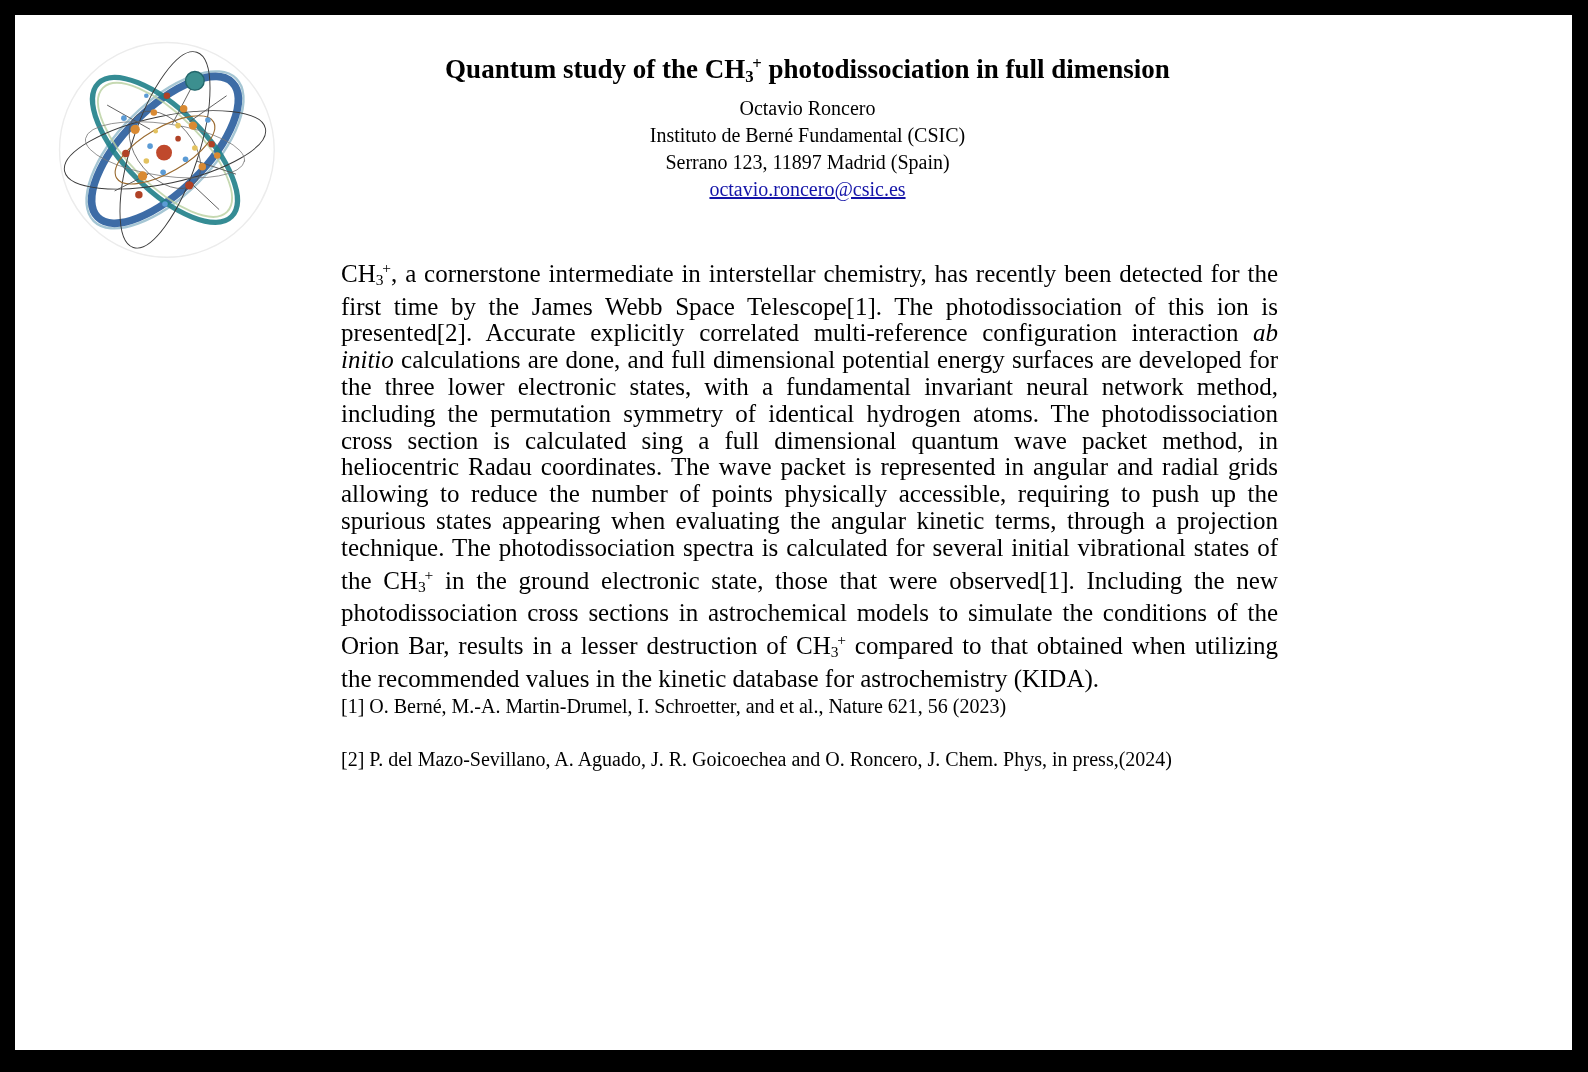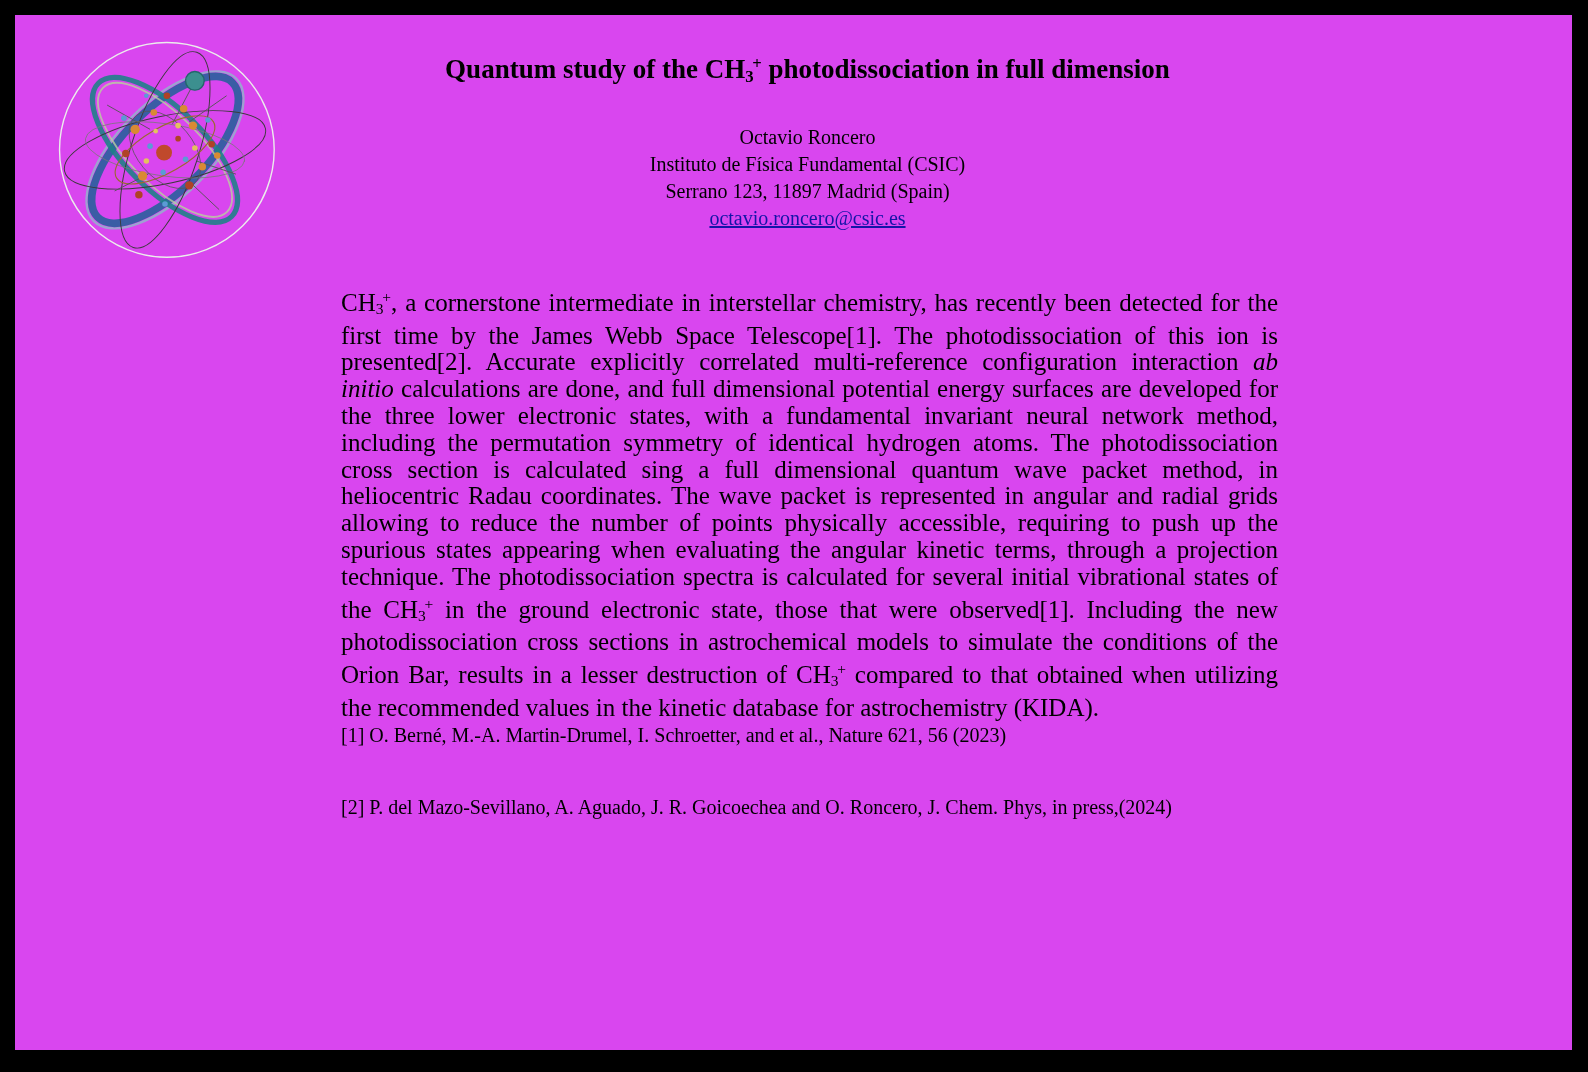--- a/index.html
+++ b/index.html
@@ -13,21 +13,21 @@
     position: relative;
     font-family: "Liberation Serif", serif;
     overflow: hidden;
   }
   .page {
     position: absolute;
     left: 15px;
     top: 15px;
     right: 16px;
     bottom: 22px;
-    background: #d946ef;
+    background: #ffffff;
     color: #000000;
   }
   .logo {
     position: absolute;
     left: 38px;
     top: 10px;
     width: 224px;
     height: 246px;
   }
   .logo svg { width: 100%; height: 100%; }
@@ -35,42 +35,41 @@
     margin-left: 28px;
     text-align: center;
   }
   .title {
     padding-top: 31px;
     font-weight: bold;
     font-size: 27px;
     line-height: 36px;
   }
   .authors {
-    margin-top: 29px;
     font-size: 20px;
     line-height: 27px;
   }
   .email-line a {
     text-decoration: underline;
   }
   .abstract {
     margin: 52px 0 0 326px;
     width: 937px;
     font-size: 25px;
     line-height: 26.8px;
     text-align: justify;
   }
   .refs {
     margin-left: 326px;
     width: 937px;
     font-size: 20px;
     line-height: 26.5px;
   }
   .ref1 { }
-  .ref2 { margin-top: 46px; }
+  .ref2 { margin-top: 27px; }
   sub { font-size: 62%; vertical-align: -0.22em; }
   sup { font-size: 62%; vertical-align: 0.55em; }
   sub + sup { margin-left: -0.08em; }
 </style>
 </head>
 <body>
 
 <div class="page">
 
   <div class="logo">
@@ -132,21 +131,21 @@
     </svg>
   </div>
 
   <div class="center-col">
     <div class="title">
       <div><span>Quantum study of the CH</span><sub>3</sub><sup>+</sup><span> photodissociation in full dimension</span></div>
     </div>
 
     <div class="authors">
       <div>Octavio Roncero</div>
-      <div>Instituto de Física Fundamental (CSIC)</div>
+      <div>Instituto de Berné Fundamental (CSIC)</div>
       <div>Serrano 123, 11897 Madrid (Spain)</div>
       <div class="email-line">
         <a href="#" id="email-link" style="color: rgb(20, 20, 168);">octavio.roncero@csic.es</a>
       </div>
     </div>
   </div>
 
   <div class="abstract"><span> CH</span><sub>3</sub><sup>+</sup><span>, a cornerstone intermediate in interstellar chemistry,  has recently been detected for the first time   by the James Webb Space Telescope[1]. The photodissociation of this ion is presented[2]. Accurate explicitly correlated multi-reference  configuration interaction </span><i>ab initio</i><span> calculations are done,  and full dimensional potential energy surfaces are developed for the three lower electronic states,  with a fundamental invariant neural network method, including the permutation symmetry of identical hydrogen atoms. The photodissociation cross section is calculated sing a full dimensional quantum wave packet method, in heliocentric Radau coordinates.  The wave packet is represented in angular and radial grids allowing to reduce the number of points physically accessible, requiring to push up the spurious states appearing when  evaluating the angular kinetic terms, through a projection technique.  The photodissociation spectra is calculated for several initial vibrational states of the CH</span><sub>3</sub><sup>+</sup><span> in the ground electronic state, those that were observed[1]. Including the new photodissociation cross sections in astrochemical models to simulate the conditions of the Orion Bar, results in a lesser destruction of CH</span><sub>3</sub><sup>+</sup><span> compared to that obtained when utilizing the recommended values in the kinetic database for astrochemistry (KIDA).</span></div>
 
   <div class="refs">

